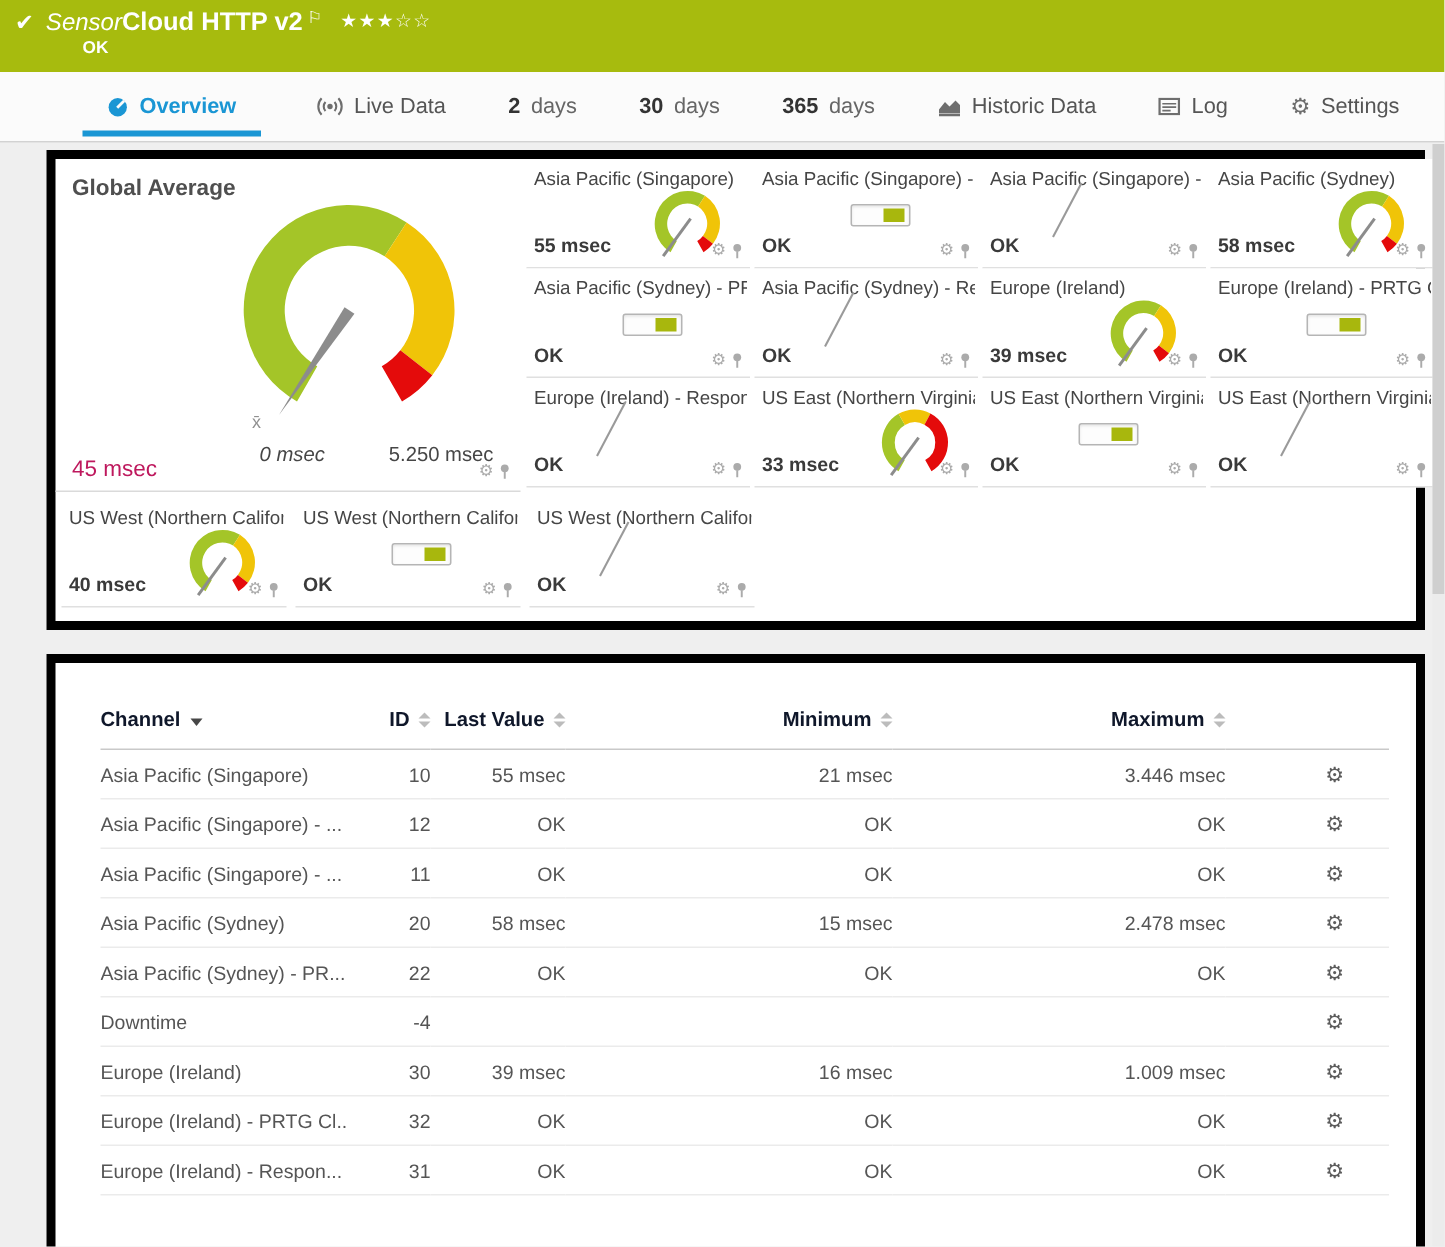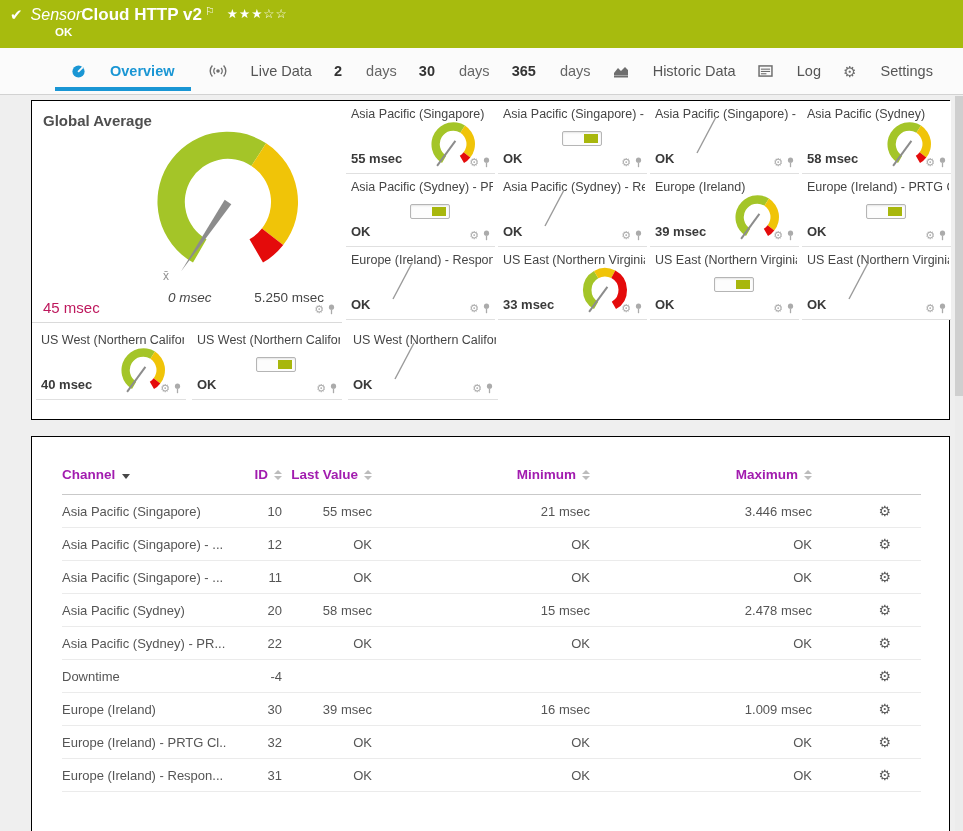--- a/index.html
+++ b/index.html
@@ -12,34 +12,34 @@
   .hcheck { font-size:15px; margin-right:8px; }
   .hkind  { font-style:italic; font-size:16px; }
   .htitle { font-weight:bold; font-size:17px; margin-left:0; }
   .hflag  { font-size:11px; margin-left:3px; position:relative; top:-5px; }
   .hstars { margin-left:12px; font-size:12.5px; letter-spacing:1px; position:relative; top:-2px; }
   .hstatus { padding:1px 0 0 55px; font-weight:bold; font-size:11.5px; }
 
   
   nav.tabbar { height:47px; background:#fbfbfb; border-bottom:1px solid #d2d2d2;
     display:flex; align-items:center; justify-content:space-between; padding:0 26px 0 55px; }
-  .tab { display:flex; align-items:center; gap:24px; height:100%; position:relative;
+  .tab { display:flex; align-items:center; gap:7px; height:100%; position:relative;
     color:#555; font-size:14.5px; cursor:pointer; padding:0 4px; }
   .tab .ticon { display:flex; align-items:center; color:#6e6e6e; }
   .tab .tgear { font-size:15px; color:#6e6e6e; line-height:1; }
   .tab.active { color:var(--blue,#1a96d4); font-weight:bold; padding:0 16px; }
   .tab.active .ticon { color:var(--blue,#1a96d4); }
   .tab.active::after { content:""; position:absolute; left:0; right:0; bottom:3px; height:4px;
     background:var(--blue,#1a96d4); }
   .tab .tnum { font-weight:bold; color:#333; }
   .tab .tlbl-gray { color:#666; }
 
   
   main { padding:5px 0 0 31px; }
-  .card { width:919px; background:#fff; border:1px solid #000000; }
+  .card { width:919px; background:#fff; border:6px solid #000000; }
   .gauges-card { height:320px; position:relative; }
 
   
   .big-panel { position:absolute; left:0; top:0; width:310px; height:222px; border-bottom:1px solid #dadada; }
   .bp-title { position:absolute; left:11px; top:11px; font-size:15px; font-weight:bold; color:#4f4f4f; }
   .bp-gauge { position:absolute; left:96px; top:22px; }
   .bp-mean  { position:absolute; left:131px; top:168px; color:#909090; font-size:12px; }
   .bp-min   { position:absolute; left:136px; top:189px; font-size:13.5px; color:#464646;font-style:italic; }
   .bp-max   { position:absolute; left:192px; top:189px; width:100px; text-align:right; font-size:13.5px; color:#464646; }
   .bp-value { position:absolute; left:11px; top:198px; font-size:15px; font-weight:normal; color:#be185d; }
@@ -60,21 +60,21 @@
   .fgear { font-size:11px; line-height:1; cursor:pointer; }
   .fpin  { display:flex; cursor:pointer; }
 
   .toggle { position:relative; display:block; width:40px; height:15px; background:#fdfdfd;
     border:1px solid #b5b5b5; border-radius:2px; box-shadow:inset 0 1px 2px rgba(0,0,0,.1); }
   .toggle .knob { position:absolute; top:2px; bottom:2px; left:55%; right:3px; background:var(--tgreen,#a8b70d); }
 
   
   .table-card { margin-top:16px; padding:20px 30px 40px; min-height:420px; }
   table { width:859px; border-collapse:collapse; table-layout:fixed; }
-  thead th { font-size:13.5px; color:#a21caf; font-weight:bold; text-align:right;
+  thead th { font-size:13.5px; color:#0f172a; font-weight:bold; text-align:right;
     padding:10px 0 12px; vertical-align:top; border-bottom:1px solid #c9c9c9; cursor:pointer; }
   thead th.c-channel { text-align:left; }
   tbody td { font-size:13px; color:#555; height:33px; padding:0; text-align:right;
     border-bottom:1px solid #ebebeb; white-space:nowrap; overflow:hidden; }
   tbody td.c-channel { text-align:left; }
   td.c-gear { padding-right:30px; }
   th.c-gear { border-bottom:1px solid #c9c9c9; }
   .rowgear { font-size:14px; color:#5c5c5c; cursor:pointer; }
   .sortg { display:inline-flex; flex-direction:column; margin-left:6px; vertical-align:middle; }
   .tri-u { width:0; height:0; border-left:4px solid transparent; border-right:4px solid transparent;

